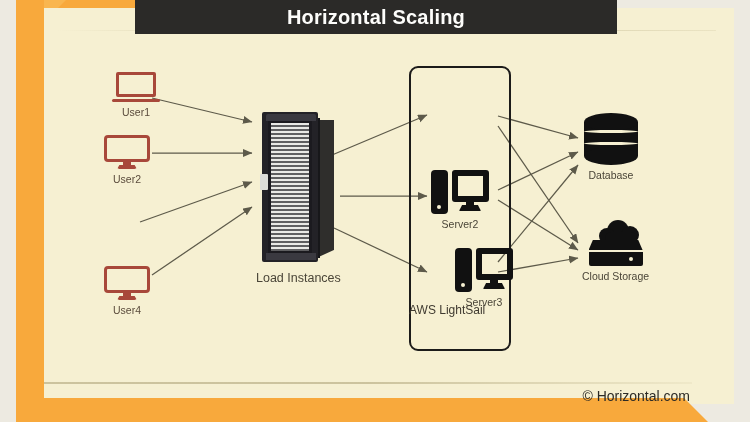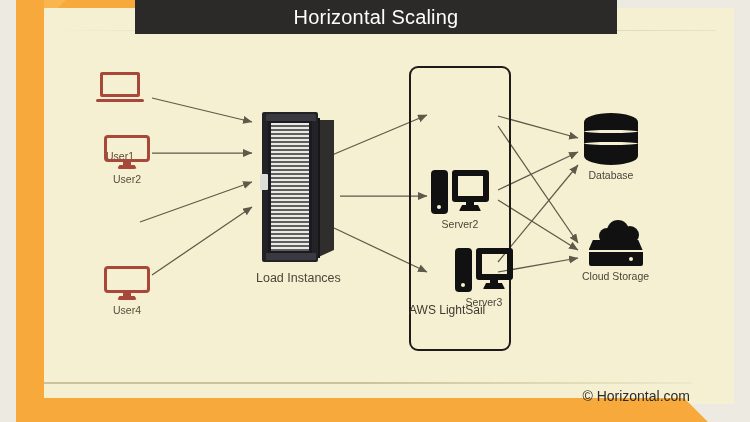--- a/index.html
+++ b/index.html
@@ -22,21 +22,21 @@
   
   .page{position:absolute;left:44px;top:8px;width:690px;height:396px;background:#f6f0d2;}
   .page-inner-line-top{position:absolute;left:56px;top:30px;width:660px;height:1px;
      background:linear-gradient(to right,rgba(200,190,150,.0),rgba(190,180,140,.75),rgba(200,190,150,.25));}
   .page-inner-line-bottom{position:absolute;left:44px;top:382px;width:648px;height:2px;
      background:linear-gradient(to right,rgba(190,180,140,.75),rgba(190,180,140,.75),rgba(200,190,150,.15));}
 
   
   .titlebar{position:absolute;left:135px;top:0;width:482px;height:34px;background:#2b2a28;
      display:flex;align-items:center;justify-content:center;}
-  .titlebar span{color:#fdfdfb;font-size:20px;font-weight:normal;letter-spacing:.2px;}
+  .titlebar span{color:#fdfdfb;font-size:20px;font-weight:bold;letter-spacing:.2px;}
 
   
   .node{position:absolute;display:flex;flex-direction:column;align-items:center;}
   .node .label{font-size:10.5px;color:#4a4538;margin-top:4px;white-space:nowrap;text-align:center;line-height:1.25;}
   .node.red .label{color:#5a4b3c;}
 
   
   .laptop{width:48px;height:30px;position:relative;}
   .laptop .screen{position:absolute;left:4px;top:0;width:40px;height:25px;
      border:3px solid #a8483a;border-radius:2px;box-sizing:border-box;background:transparent;}
@@ -141,21 +141,21 @@
 
       <line x1="498" y1="116" x2="578" y2="138"></line>
       <line x1="498" y1="126" x2="578" y2="243"></line>
       <line x1="498" y1="190" x2="578" y2="152"></line>
       <line x1="498" y1="200" x2="578" y2="250"></line>
       <line x1="498" y1="262" x2="578" y2="165"></line>
       <line x1="498" y1="272" x2="578" y2="258"></line>
     </g>
   </svg>
 
-  <div class="node red" style="left:96px;top:72px;gap:44px;">
+  <div class="node red" style="left:112px;top:72px;">
     <div class="laptop">
       <div class="screen"></div>
         <div class="base"></div>
     </div>
     <div class="label">User1</div>
   </div>
 
   <div class="node red" style="left:104px;top:135px;">
     <div class="monitor">
       <div class="screen"></div>

